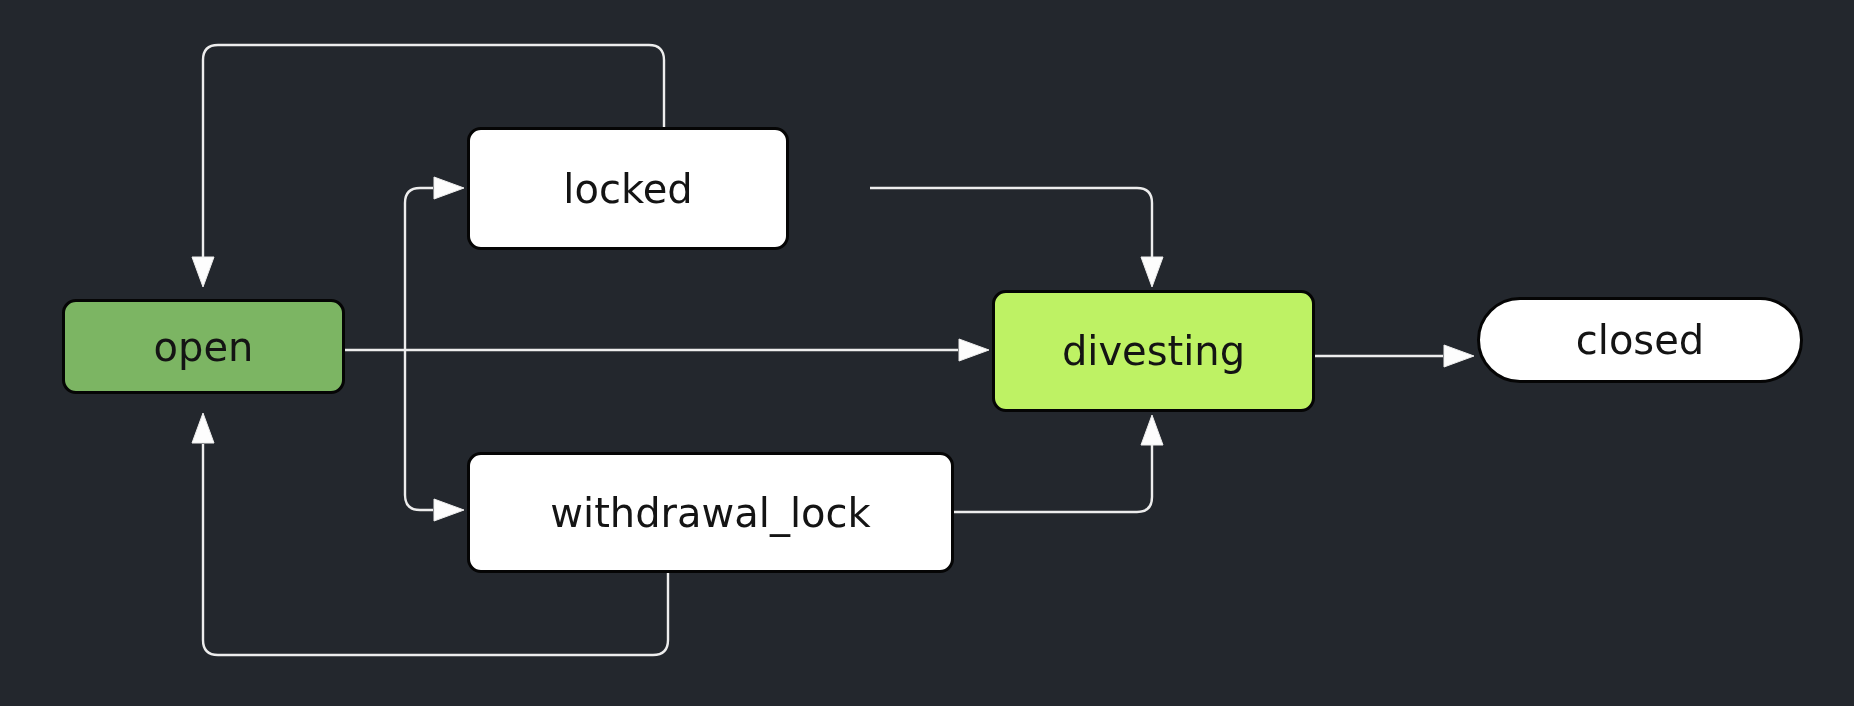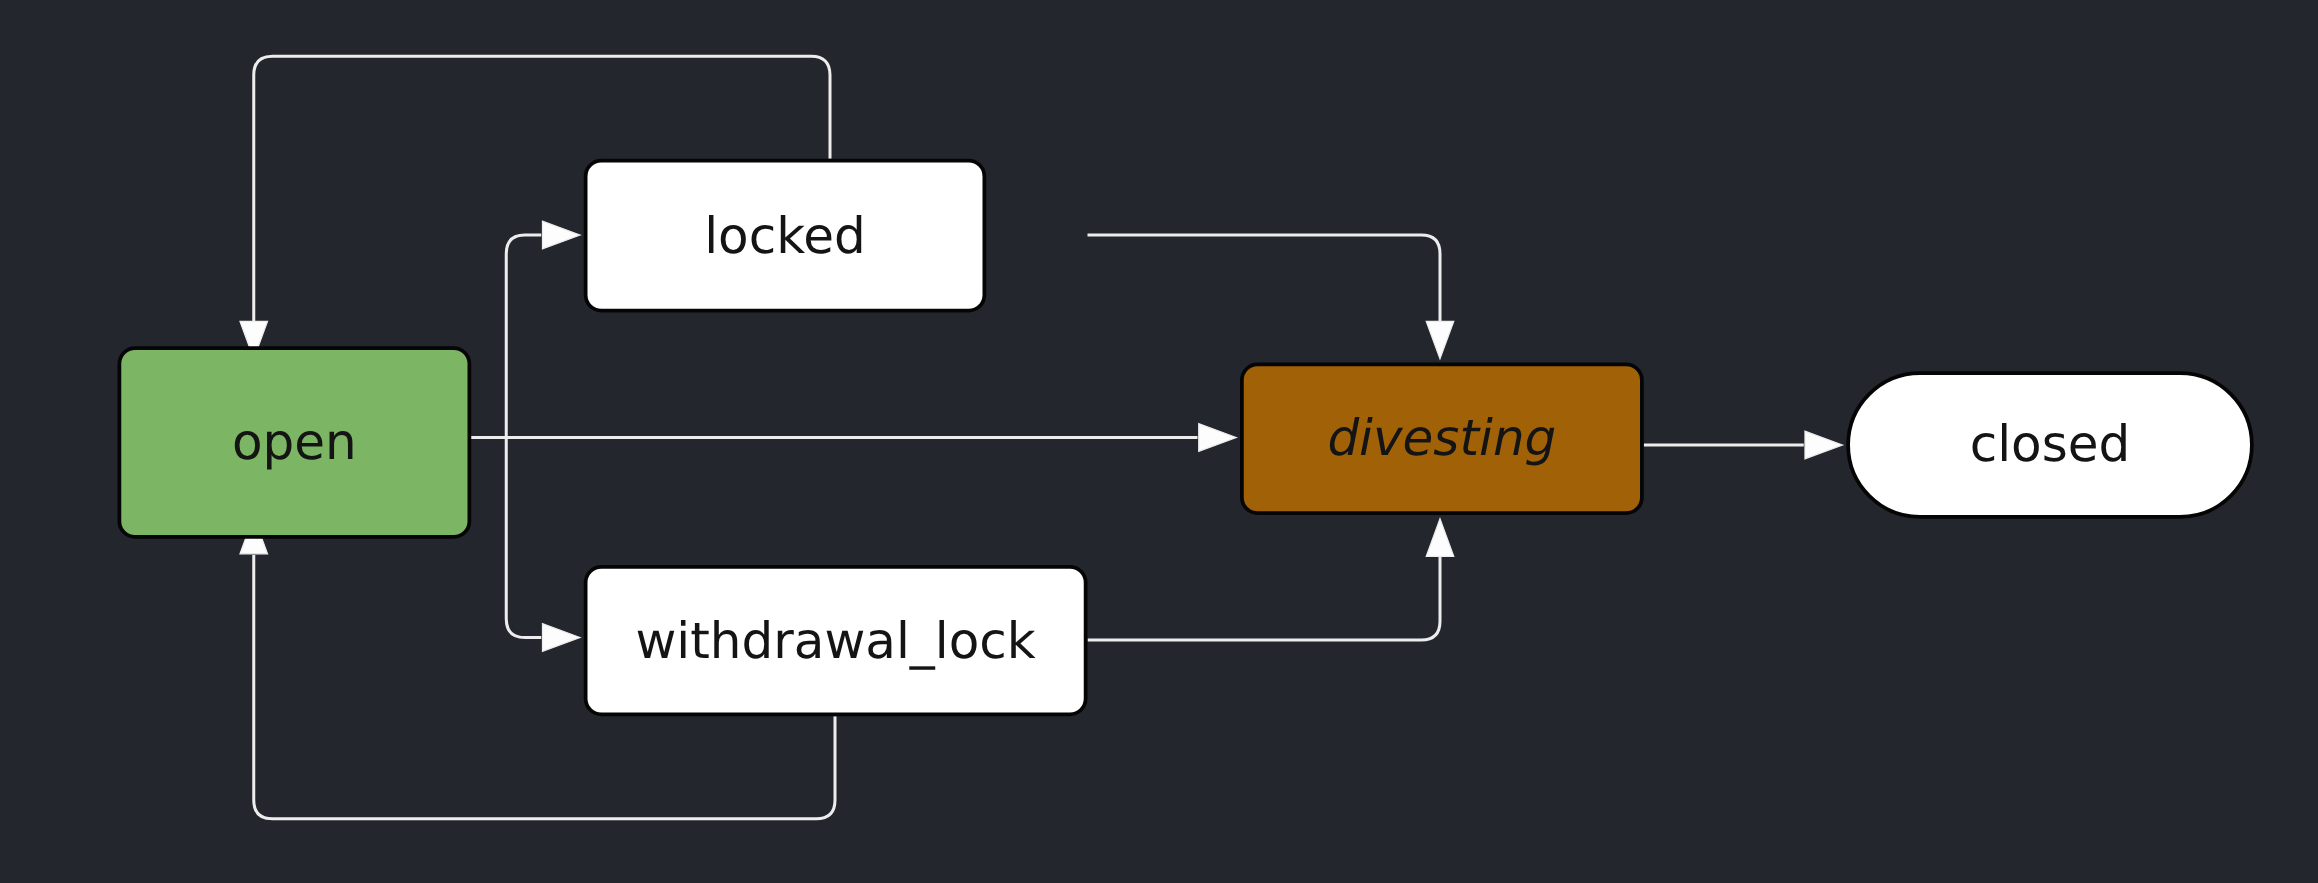--- a/index.html
+++ b/index.html
@@ -19,25 +19,25 @@
     box-sizing: border-box;
     border: 3.5px solid #050505;
     border-radius: 14px;
     background: #ffffff;
     color: #141414;
     font-size: 40px;
     line-height: 1;
     white-space: nowrap;
   }
   .node.stadium { border-radius: 60px; }
-  .node-open            { left:  62px; top: 277px; width: 283px; height: 154px; margin-left: 32px; }
+  .node-open            { left:  62px; top: 299px; width: 283px; height: 95px; }
   .node-locked          { left: 467px; top: 127px; width: 322px; height: 123px; }
-  .node-withdrawal-lock { left: 467px; top: 452px; width: 403px; height: 121px; }
+  .node-withdrawal-lock { left: 467px; top: 452px; width: 487px; height: 121px; }
   .node-divesting       { left: 992px; top: 290px; width: 323px; height: 122px; }
-  .node-closed          { left: 1477px; top: 297px; width: 326px; height: 118px; }
+  .node-closed          { left: 1477px; top: 297px; width: 326px; height: 86px; }
 </style>
 </head>
 <body>
 
 <div class="canvas" style="background-color: rgb(35, 39, 45);">
 
   <svg class="edges-layer" viewBox="0 0 1854 706">
 
     <g>
       <path class="edge" d="M 664 127 L 664 60 Q 664 45 649 45 L 218 45 Q 203 45 203 60 L 203 258"></path>
@@ -85,21 +85,21 @@
   </div>
 
   <div class="node node-locked" style="background-color: rgb(255, 255, 255);">
     <span>locked</span>
   </div>
 
   <div class="node node-withdrawal-lock" style="background-color: rgb(255, 255, 255);">
     <span>withdrawal_lock</span>
   </div>
 
-  <div class="node node-divesting" style="background-color: #a16207; font-style: italic;">
+  <div class="node node-divesting" style="background-color: #bef264;">
     <span>divesting</span>
   </div>
 
   <div class="node stadium node-closed" style="background-color: rgb(255, 255, 255);">
     <span>closed</span>
   </div>
 
 </div>
 
 </body></html>

